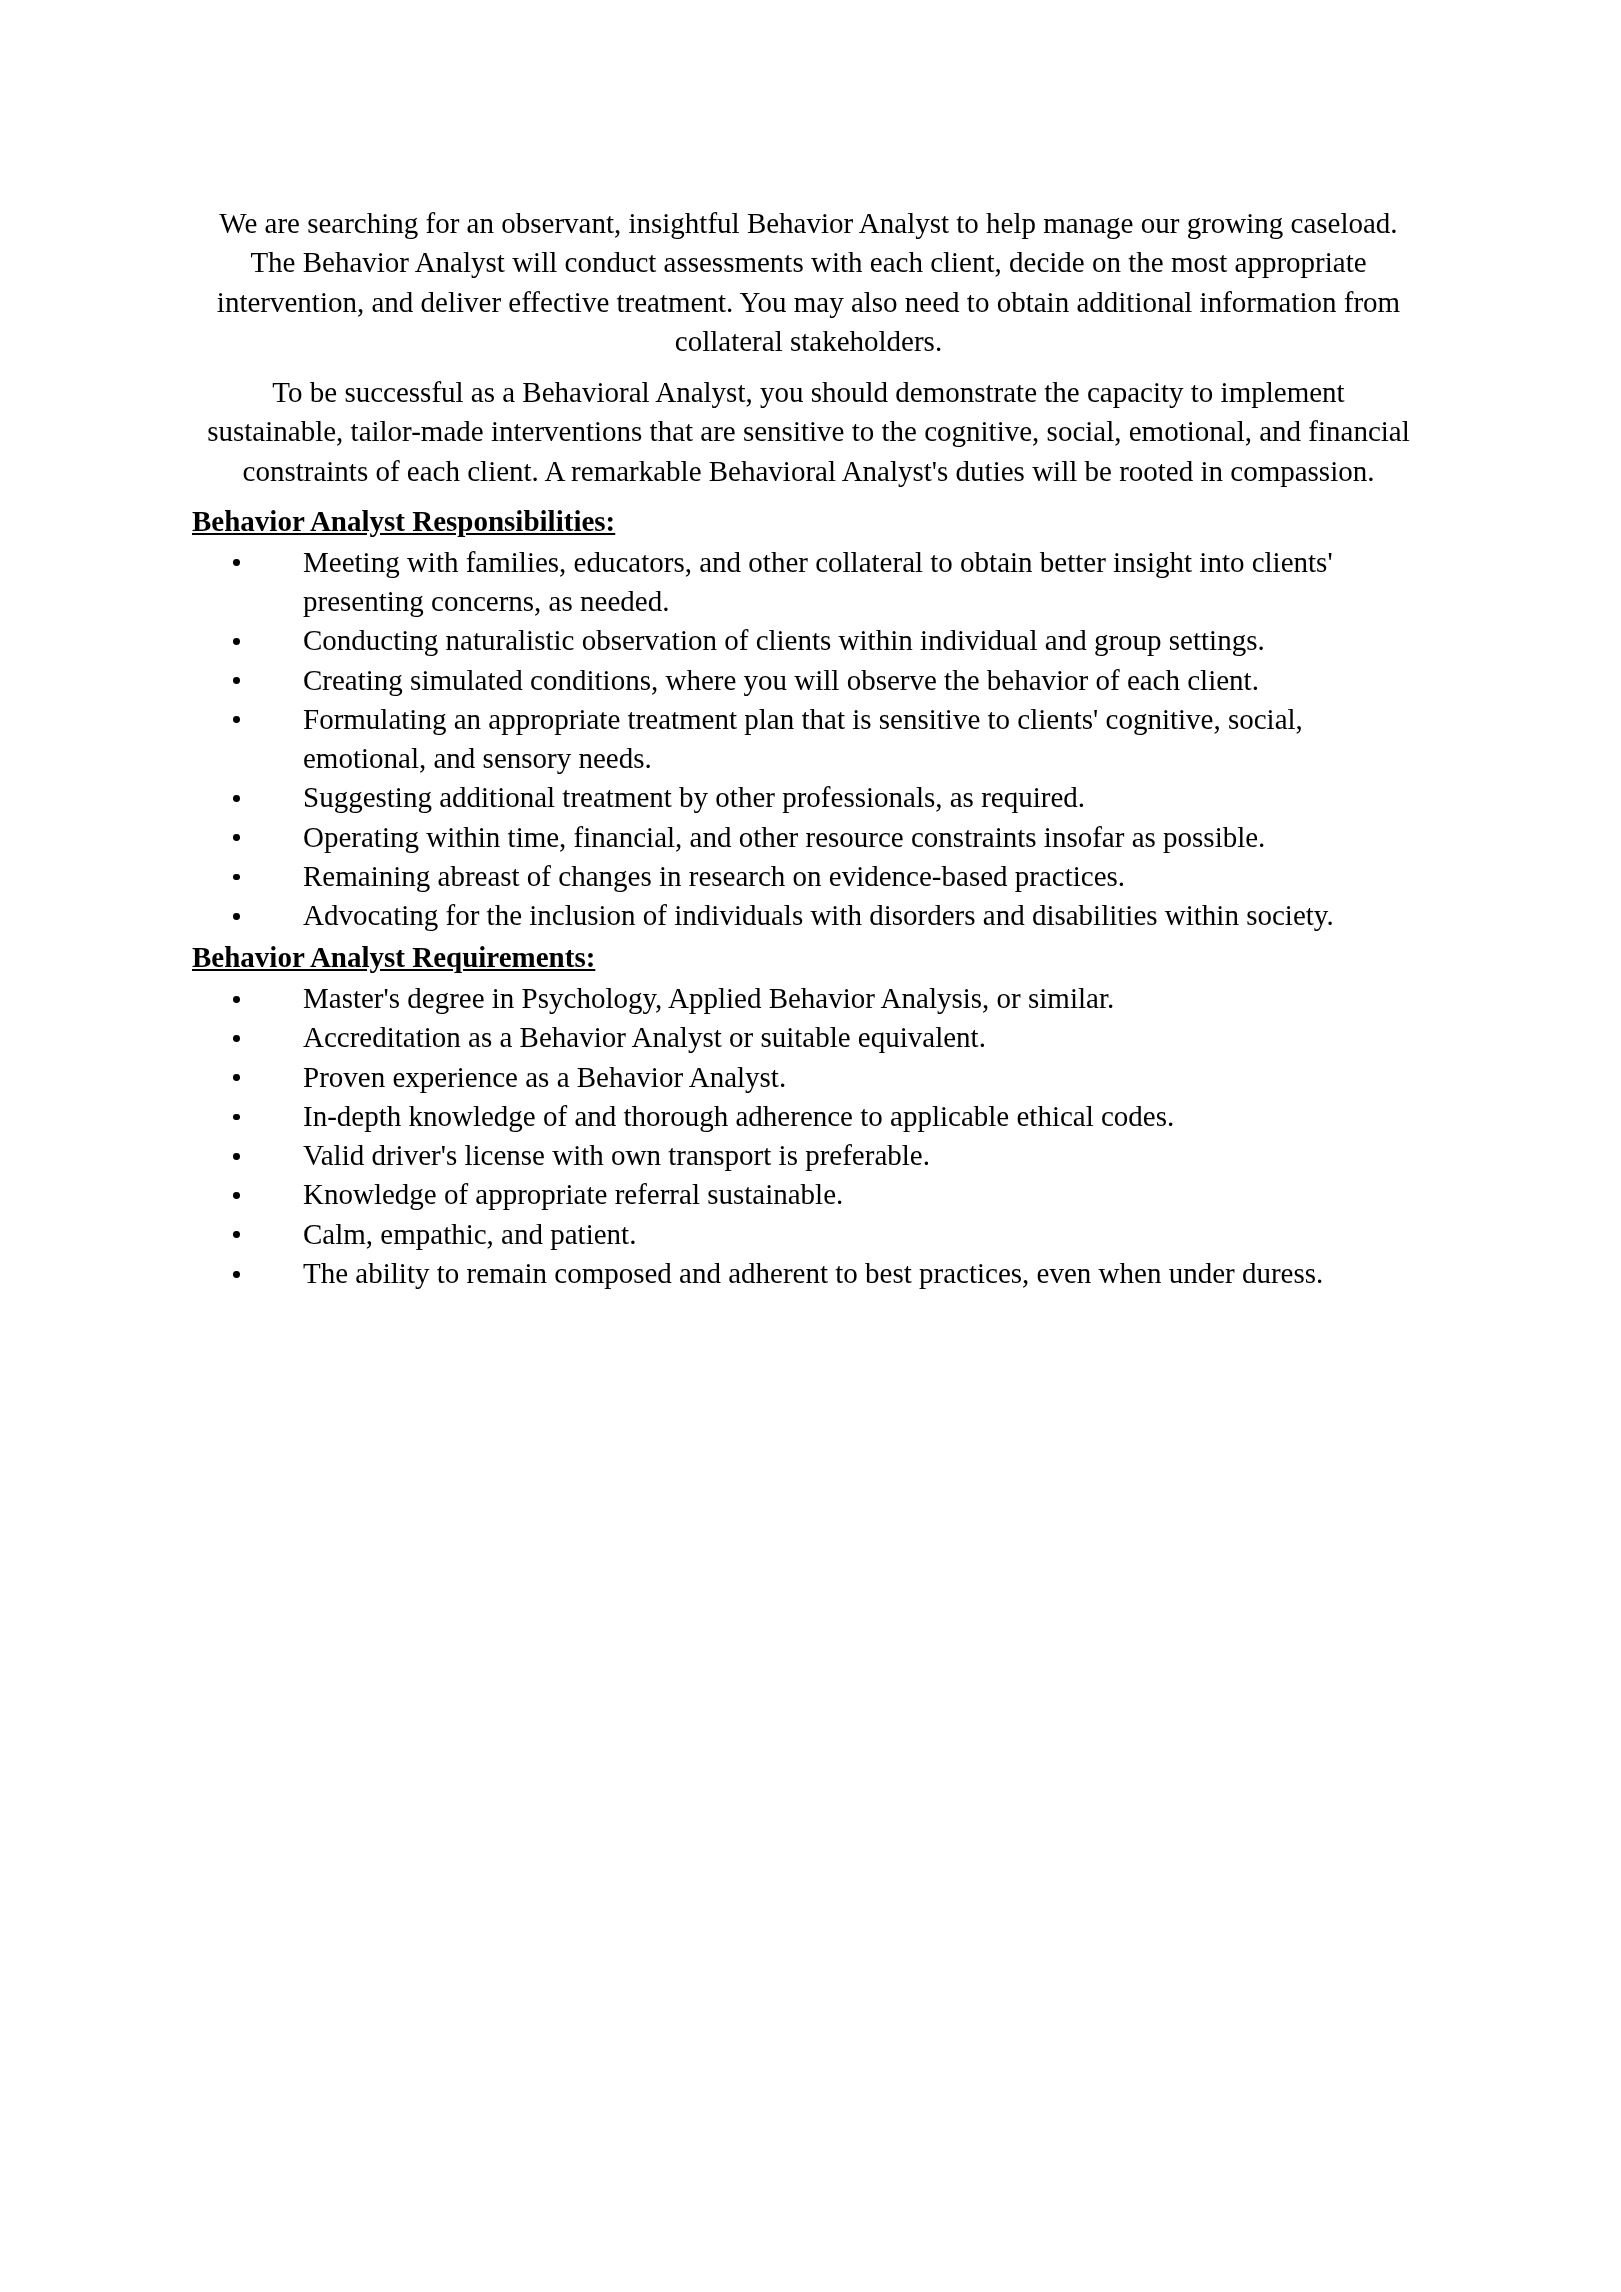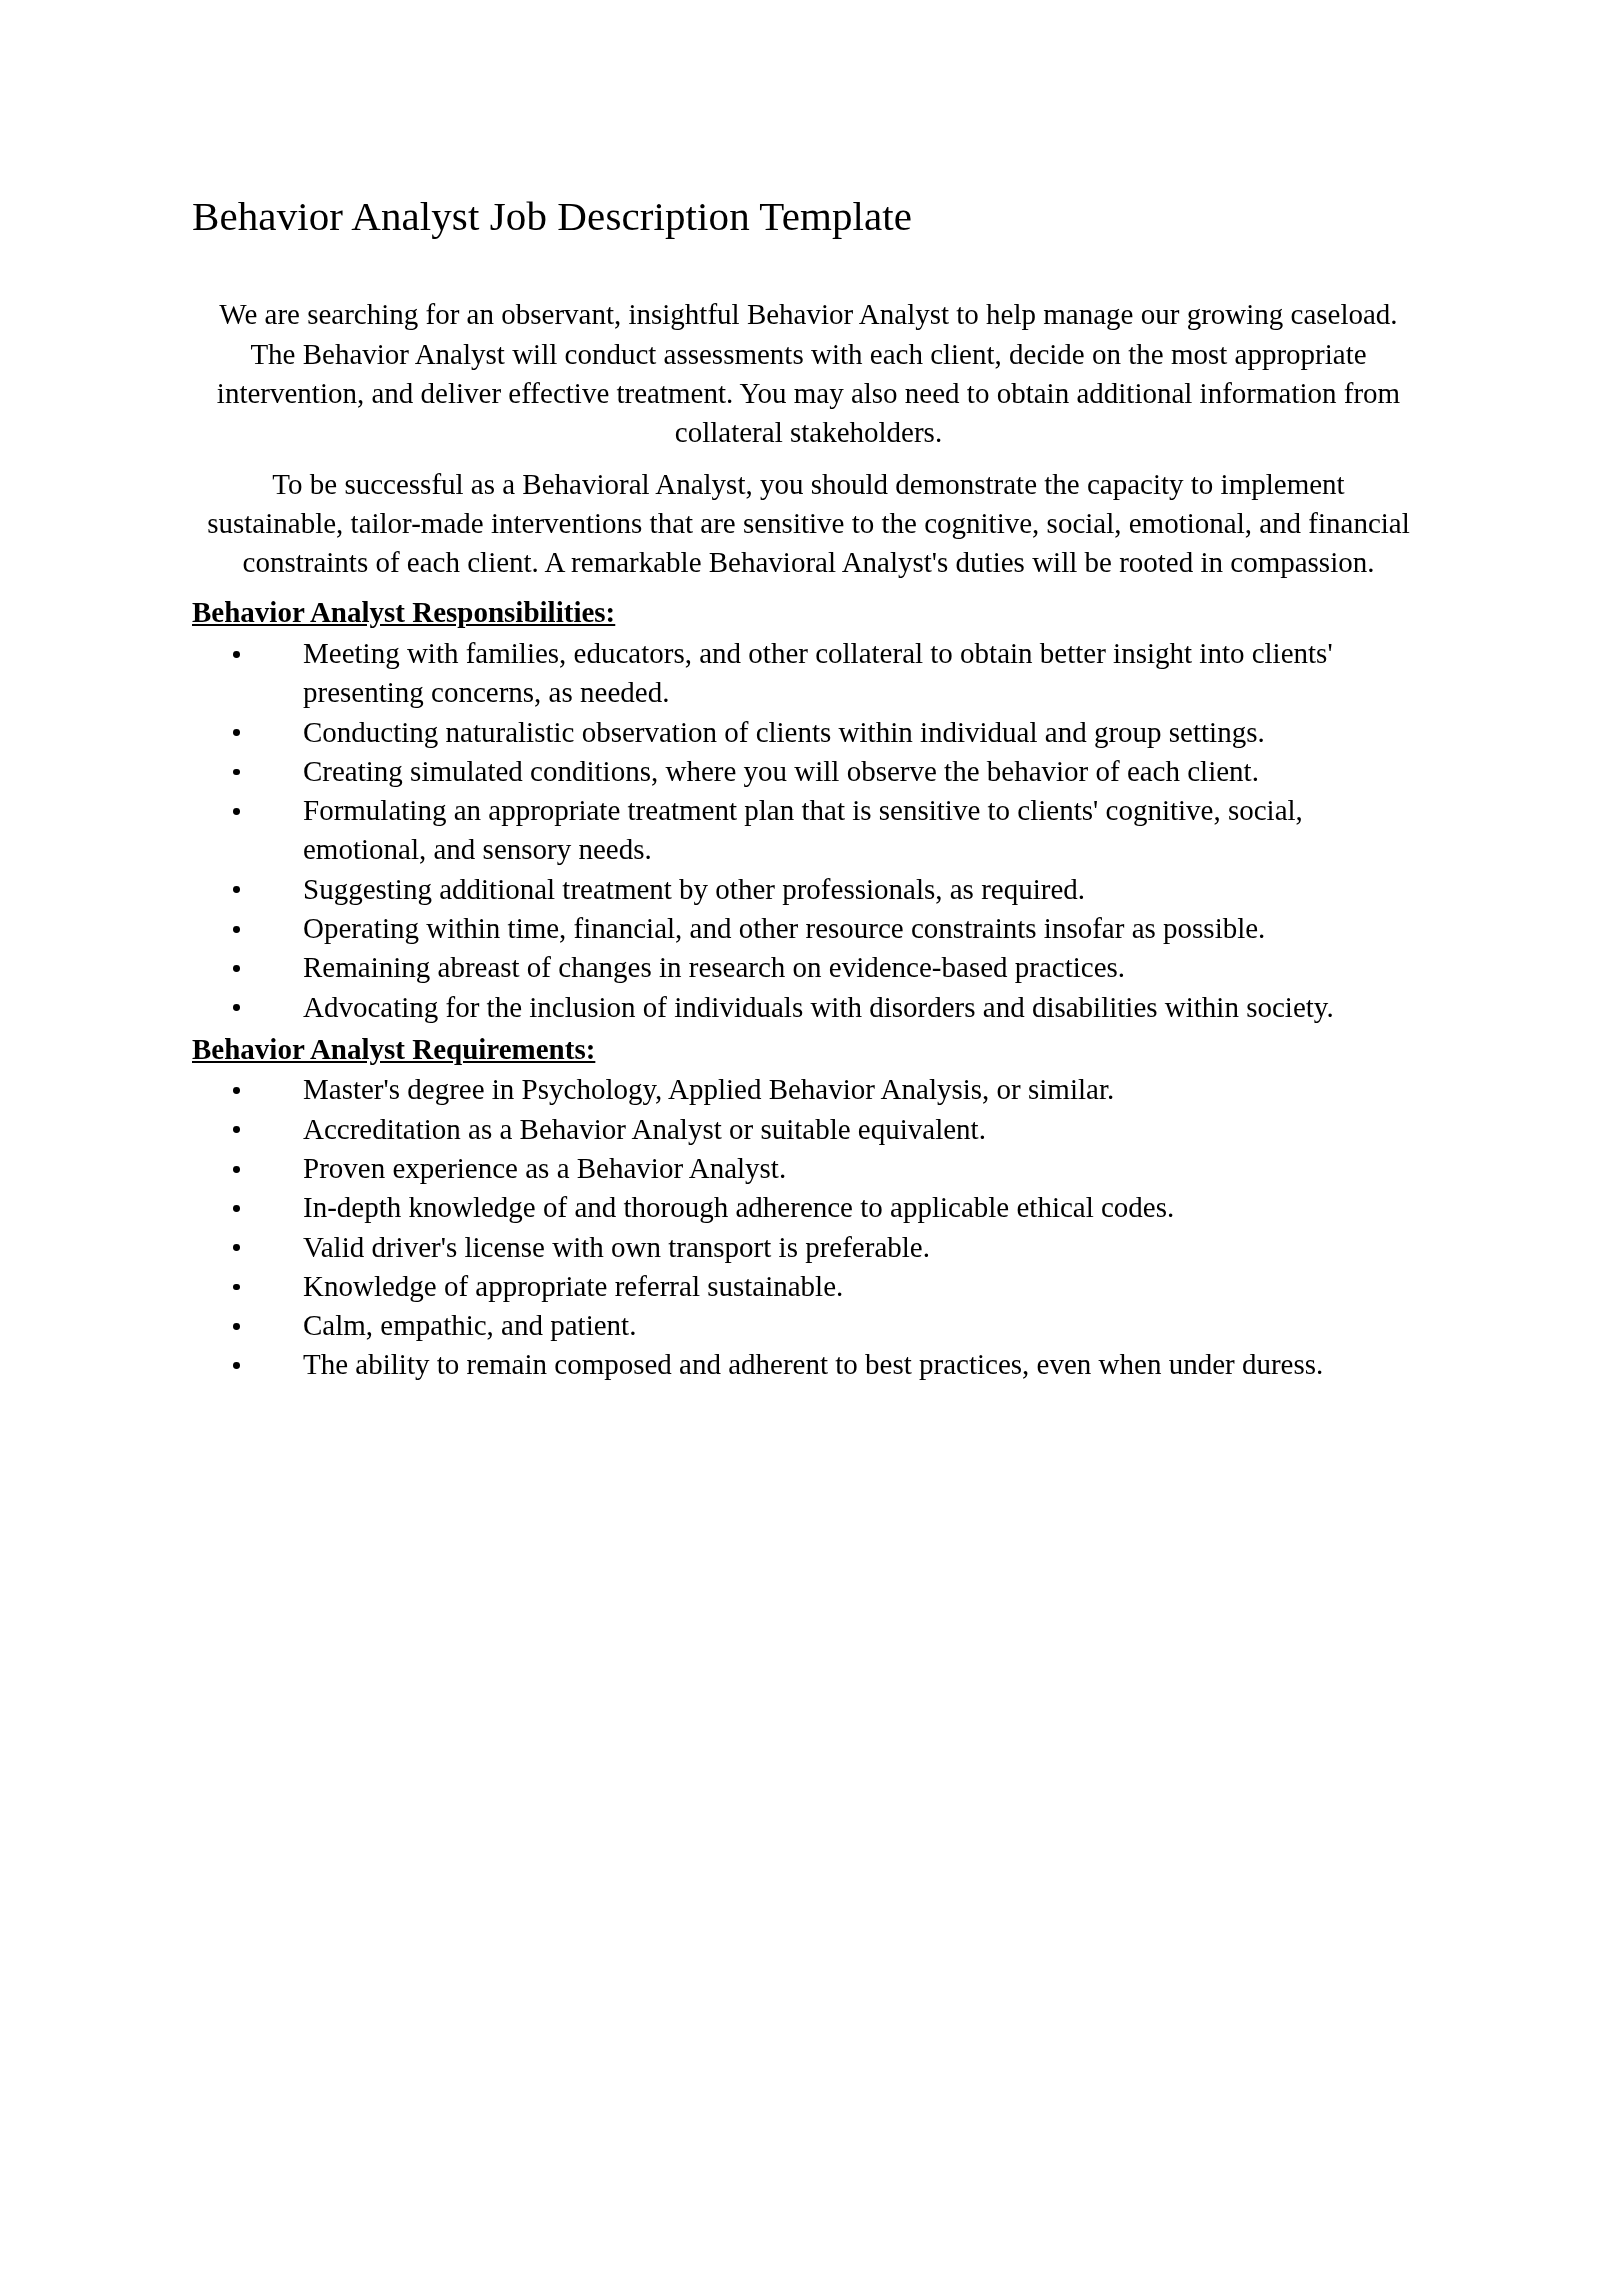--- a/index.html
+++ b/index.html
@@ -66,21 +66,20 @@
   }
   .hang {
     display: block;
   }
 </style>
 </head>
 <body>
 
 <div class="page">
 
-  <h1 class="doc-title">Behavior Analyst Job Description Template</h1>
 
   <p class="para">We are searching for an observant, insightful Behavior Analyst to help manage our growing caseload. The Behavior Analyst will conduct assessments with each client, decide on the most appropriate intervention, and deliver effective treatment. You may also need to obtain additional information from collateral stakeholders.</p>
 
   <p class="para">To be successful as a Behavioral Analyst, you should demonstrate the capacity to implement sustainable, tailor-made interventions that are sensitive to the cognitive, social, emotional, and financial constraints of each client. A remarkable Behavioral Analyst's duties will be rooted in compassion.</p>
 
   <h2 class="section-heading">Behavior Analyst Responsibilities:</h2>
 
   <ul class="bullets">
     <li>
         <span class="hang">Meeting with families, educators, and other collateral to obtain better insight into clients' presenting concerns, as needed.</span>

